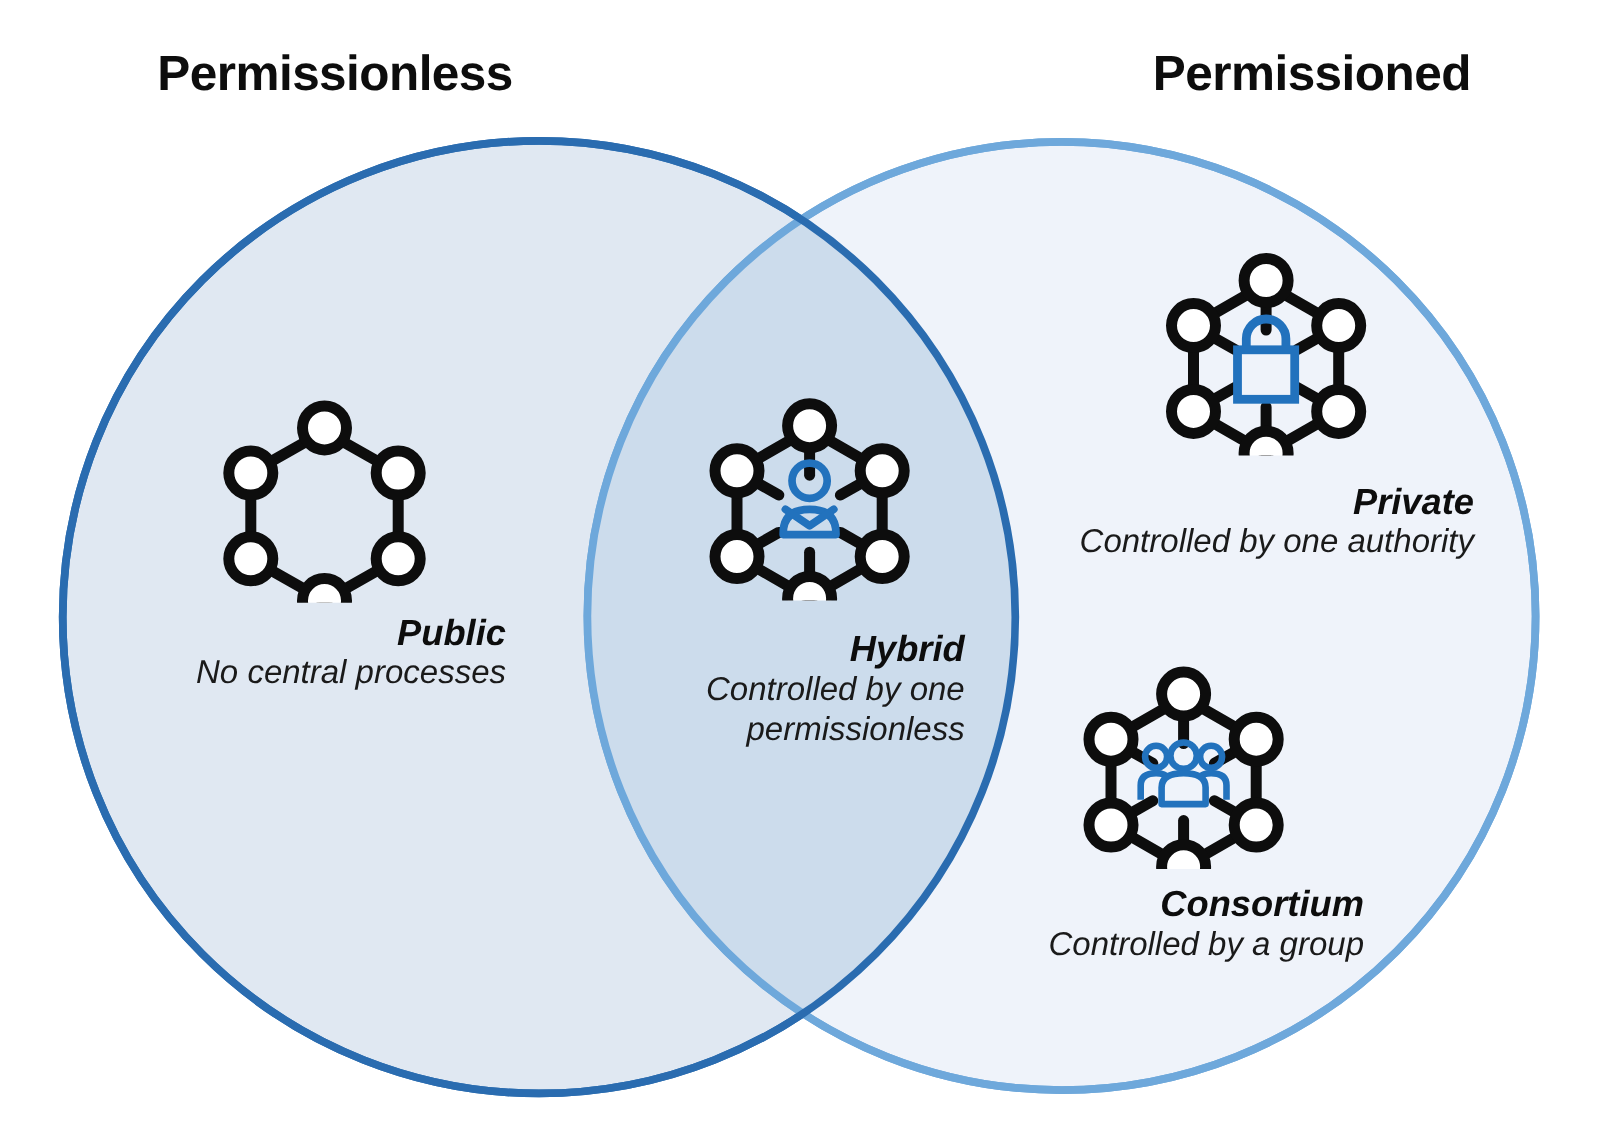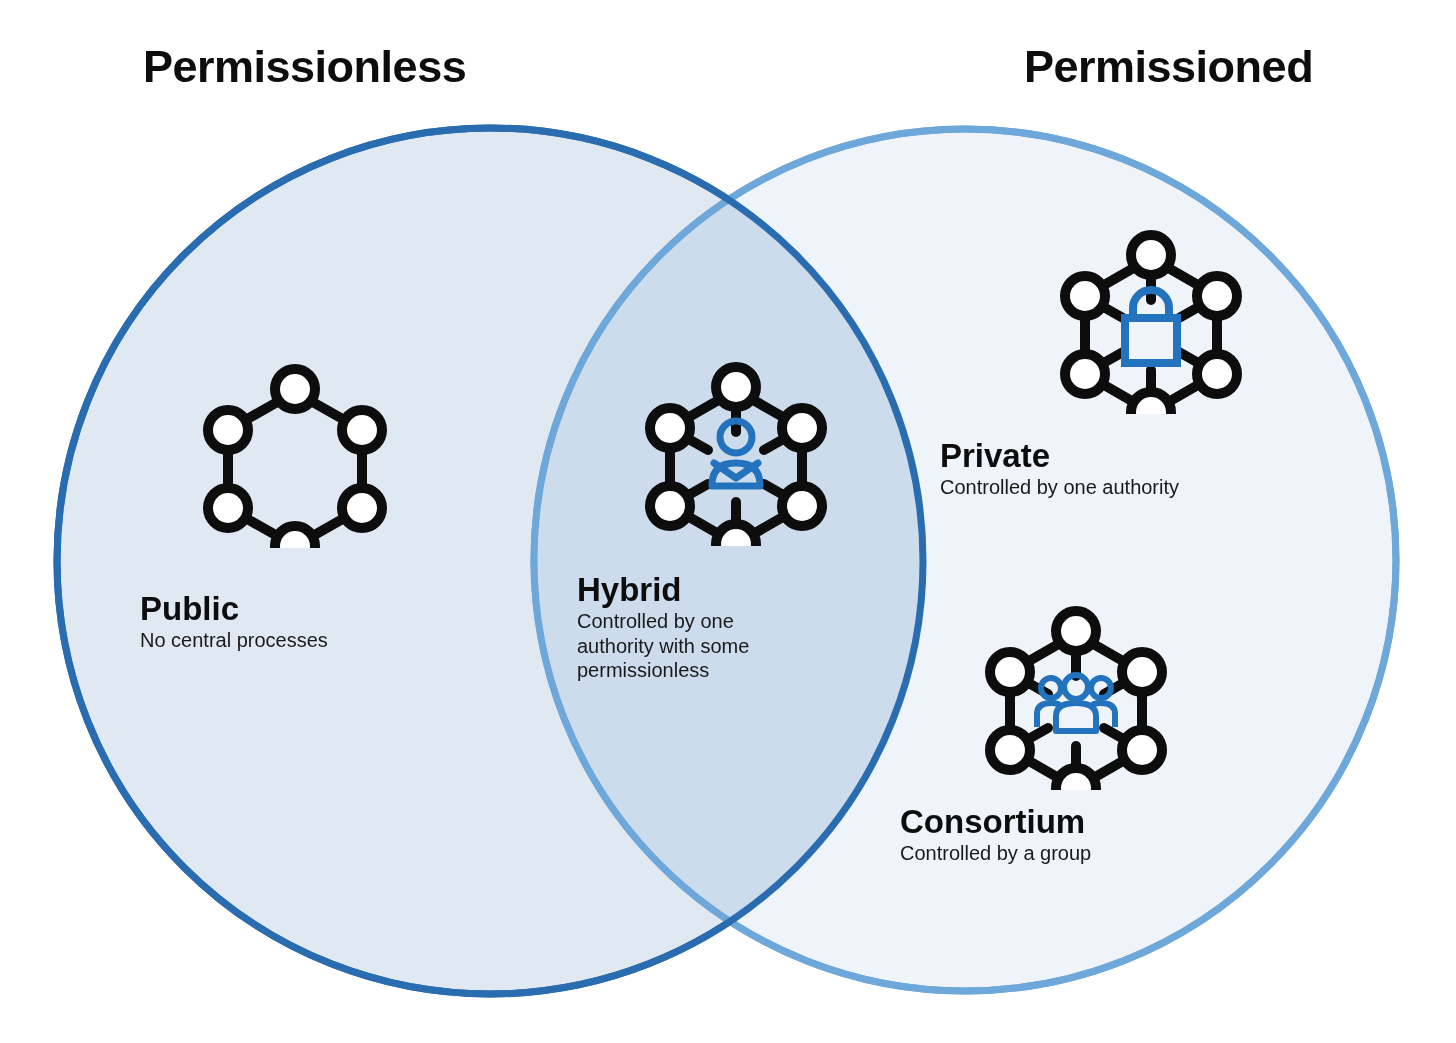--- a/index.html
+++ b/index.html
@@ -42,42 +42,43 @@
   .heading {
     position: absolute;
     font-weight: bold;
     font-size: 45px;
     letter-spacing: -0.5px;
     color: #0d0d0d;
     white-space: nowrap;
     line-height: 1;
   }
   #heading-permissionless { left: 143px; top: 44px; }
-  #heading-permissioned  { left: 1024px; top: 44px; }
+  #heading-permissioned  { left: 1048px; top: 44px; }
 
   .group-block {
     position: absolute;
-    text-align: left;
+    text-align: right;
+    font-style: italic;
   }
   .group-title {
     font-weight: bold;
     font-size: 33px;
     color: #0d0d0d;
     line-height: 1.15;
     white-space: nowrap;
   }
   .group-desc {
     font-weight: normal;
-    font-size: 20px;
+    font-size: 30px;
     color: #1a1a1a;
     line-height: 1.23;
   }
 
   
-  #block-public { left: 140px; top: 590px; width: 320px; }
+  #block-public { left: 140px; top: 556px; width: 320px; }
   
   #block-hybrid { left: 577px; top: 571px; width: 300px; }
   
   #block-private { left: 940px; top: 437px; width: 400px; }
   
   #block-consortium { left: 900px; top: 803px; width: 340px; }
 
   .icon-wrap {
     position: absolute;
   }
@@ -173,21 +174,20 @@
           <path d="M72 125 q0 -22 24 -22 q24 0 24 22 L120 126 L72 126 Z" fill="none" stroke="#2272bd" stroke-width="7" stroke-linejoin="round"></path>
           <path d="M74 103 L96 118 L118 103" fill="none" stroke="#2272bd" stroke-width="7" stroke-linejoin="round" stroke-linecap="round"></path>
         </g>
       </svg>
     </div>
 
     <div class="group-block" id="block-hybrid">
       <div class="group-title">Hybrid</div>
       <div class="group-desc">
         <div>Controlled by one</div>
-        <div>authority with some</div>
         <div>permissionless</div>
       </div>
     </div>
 
     <div class="icon-wrap" id="icon-private">
       <svg viewBox="0 0 192 186" width="192" height="186">
         <g fill="none" stroke="#0d0d0d" stroke-width="10" stroke-linecap="round">
           <line x1="96" y1="30" x2="30" y2="68"></line>
           <line x1="96" y1="30" x2="162" y2="68"></line>
           <line x1="30" y1="68" x2="30" y2="146"></line>

